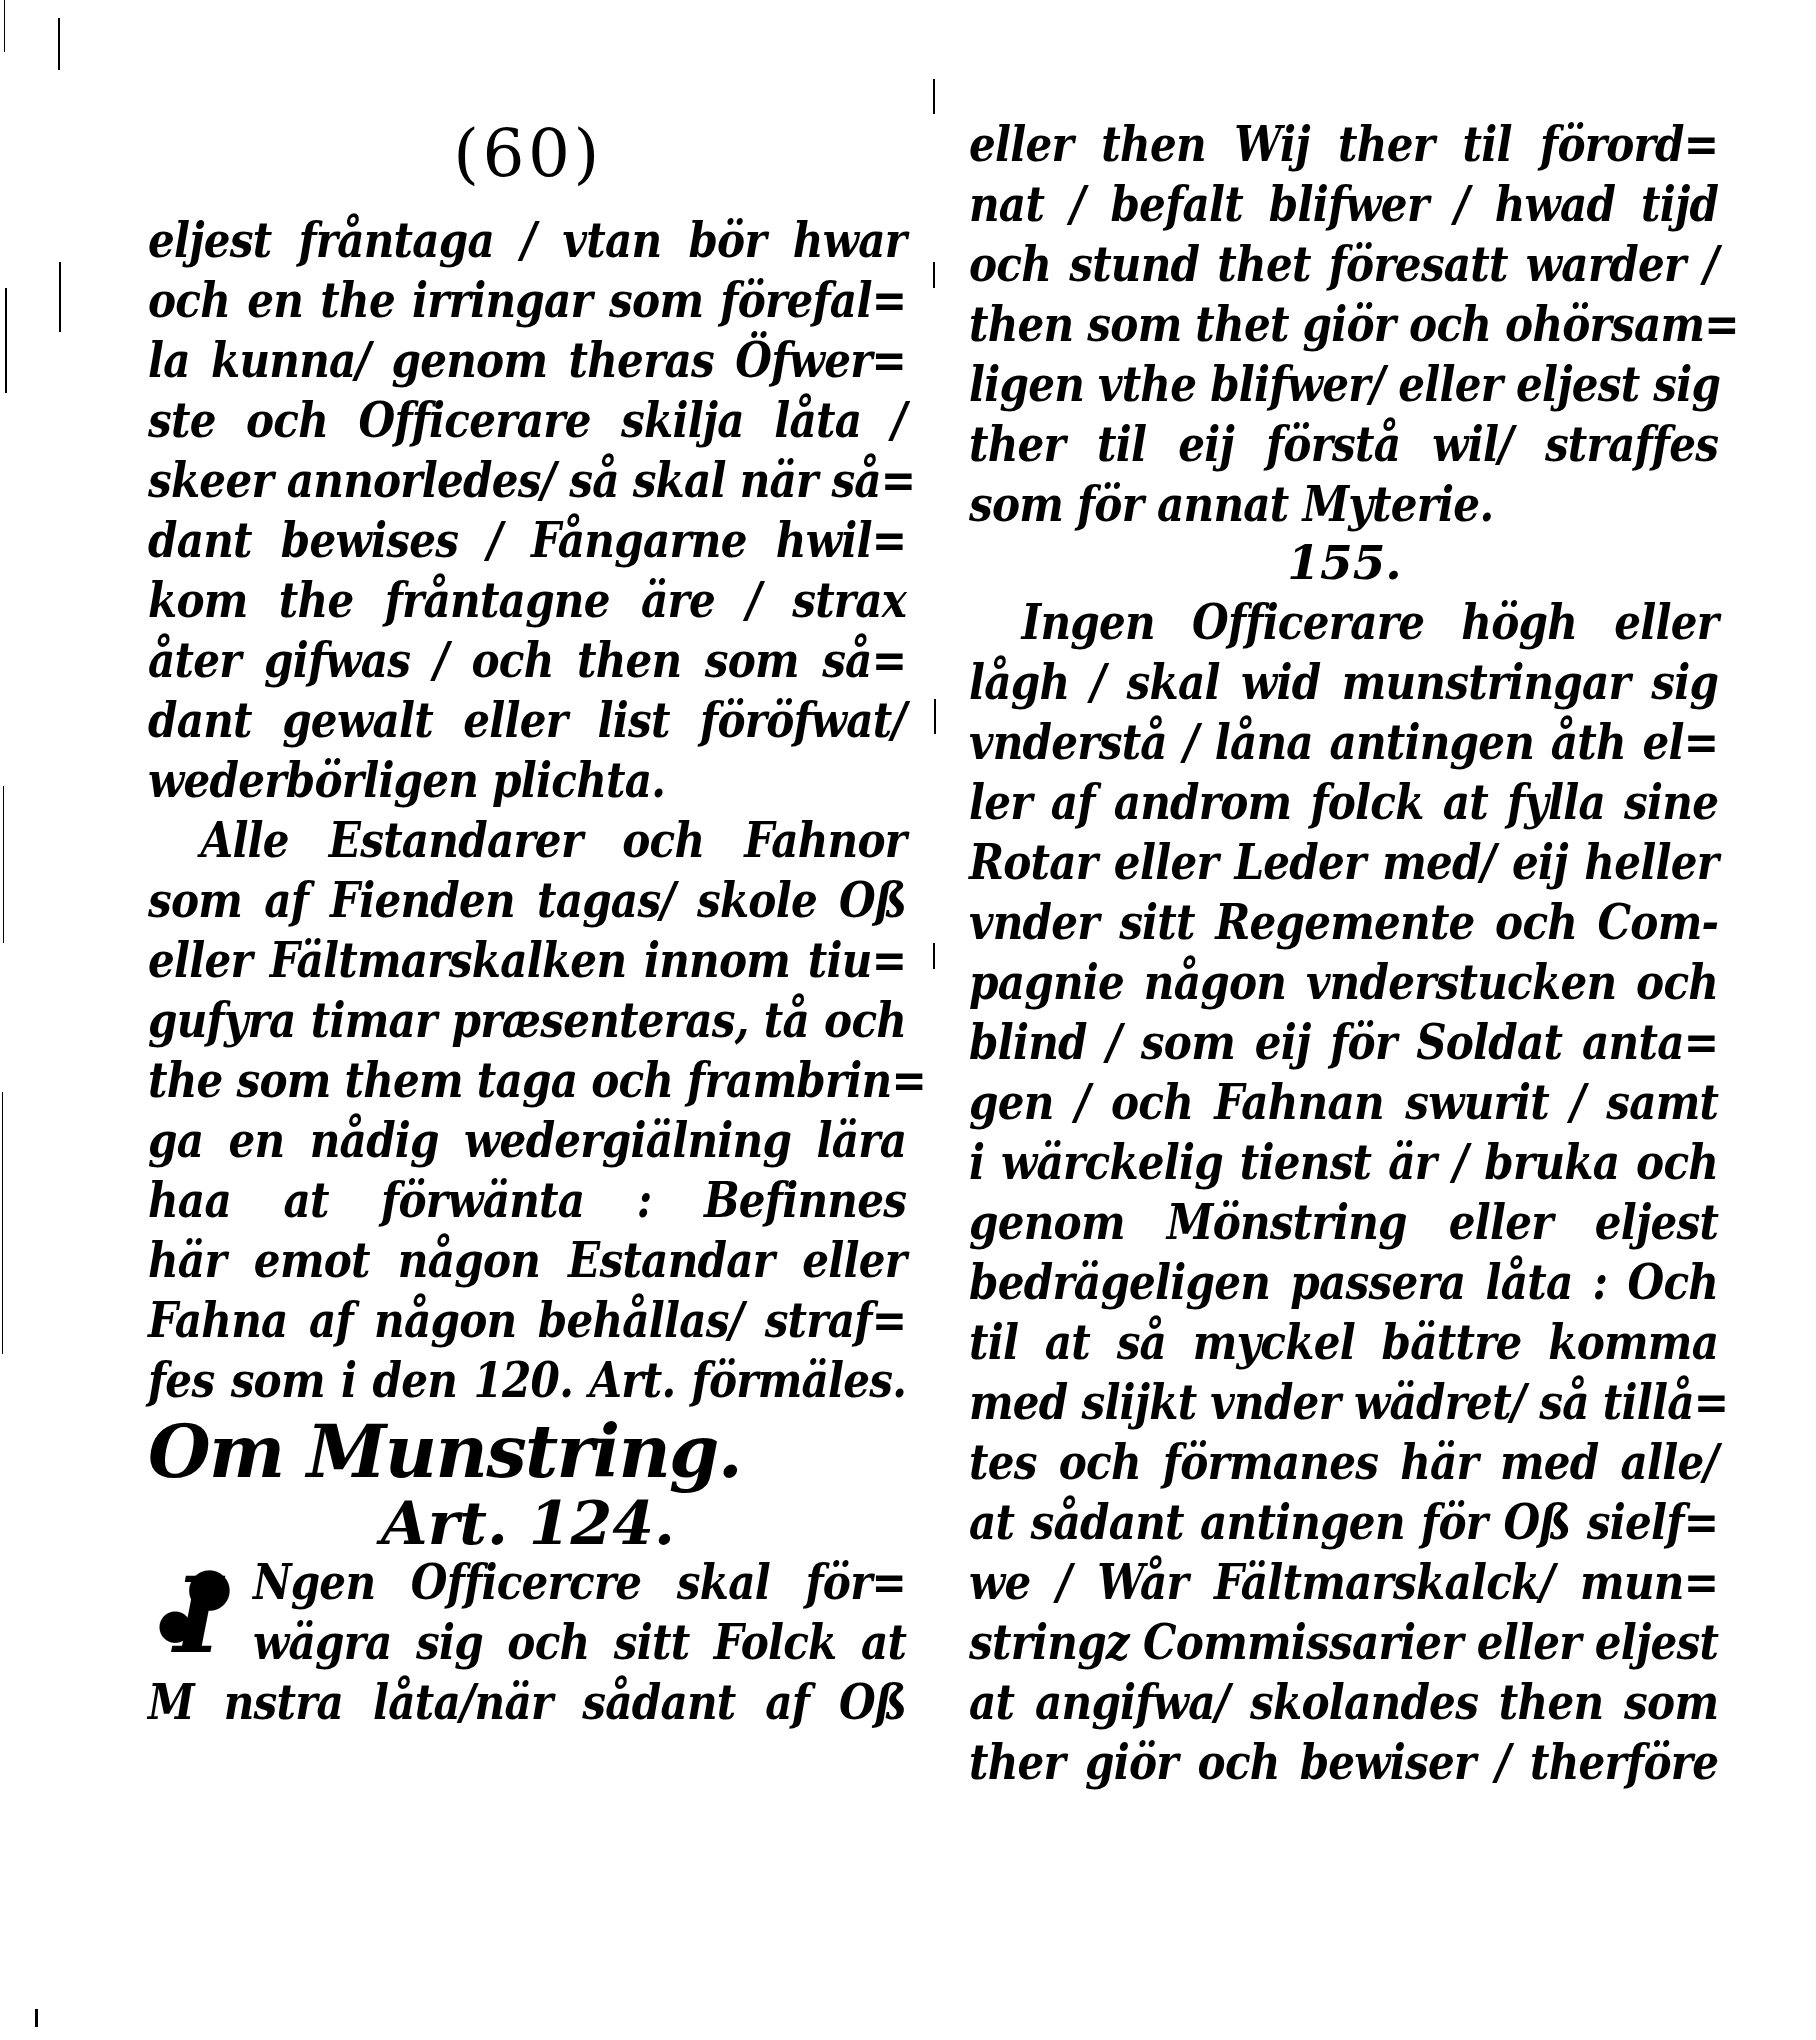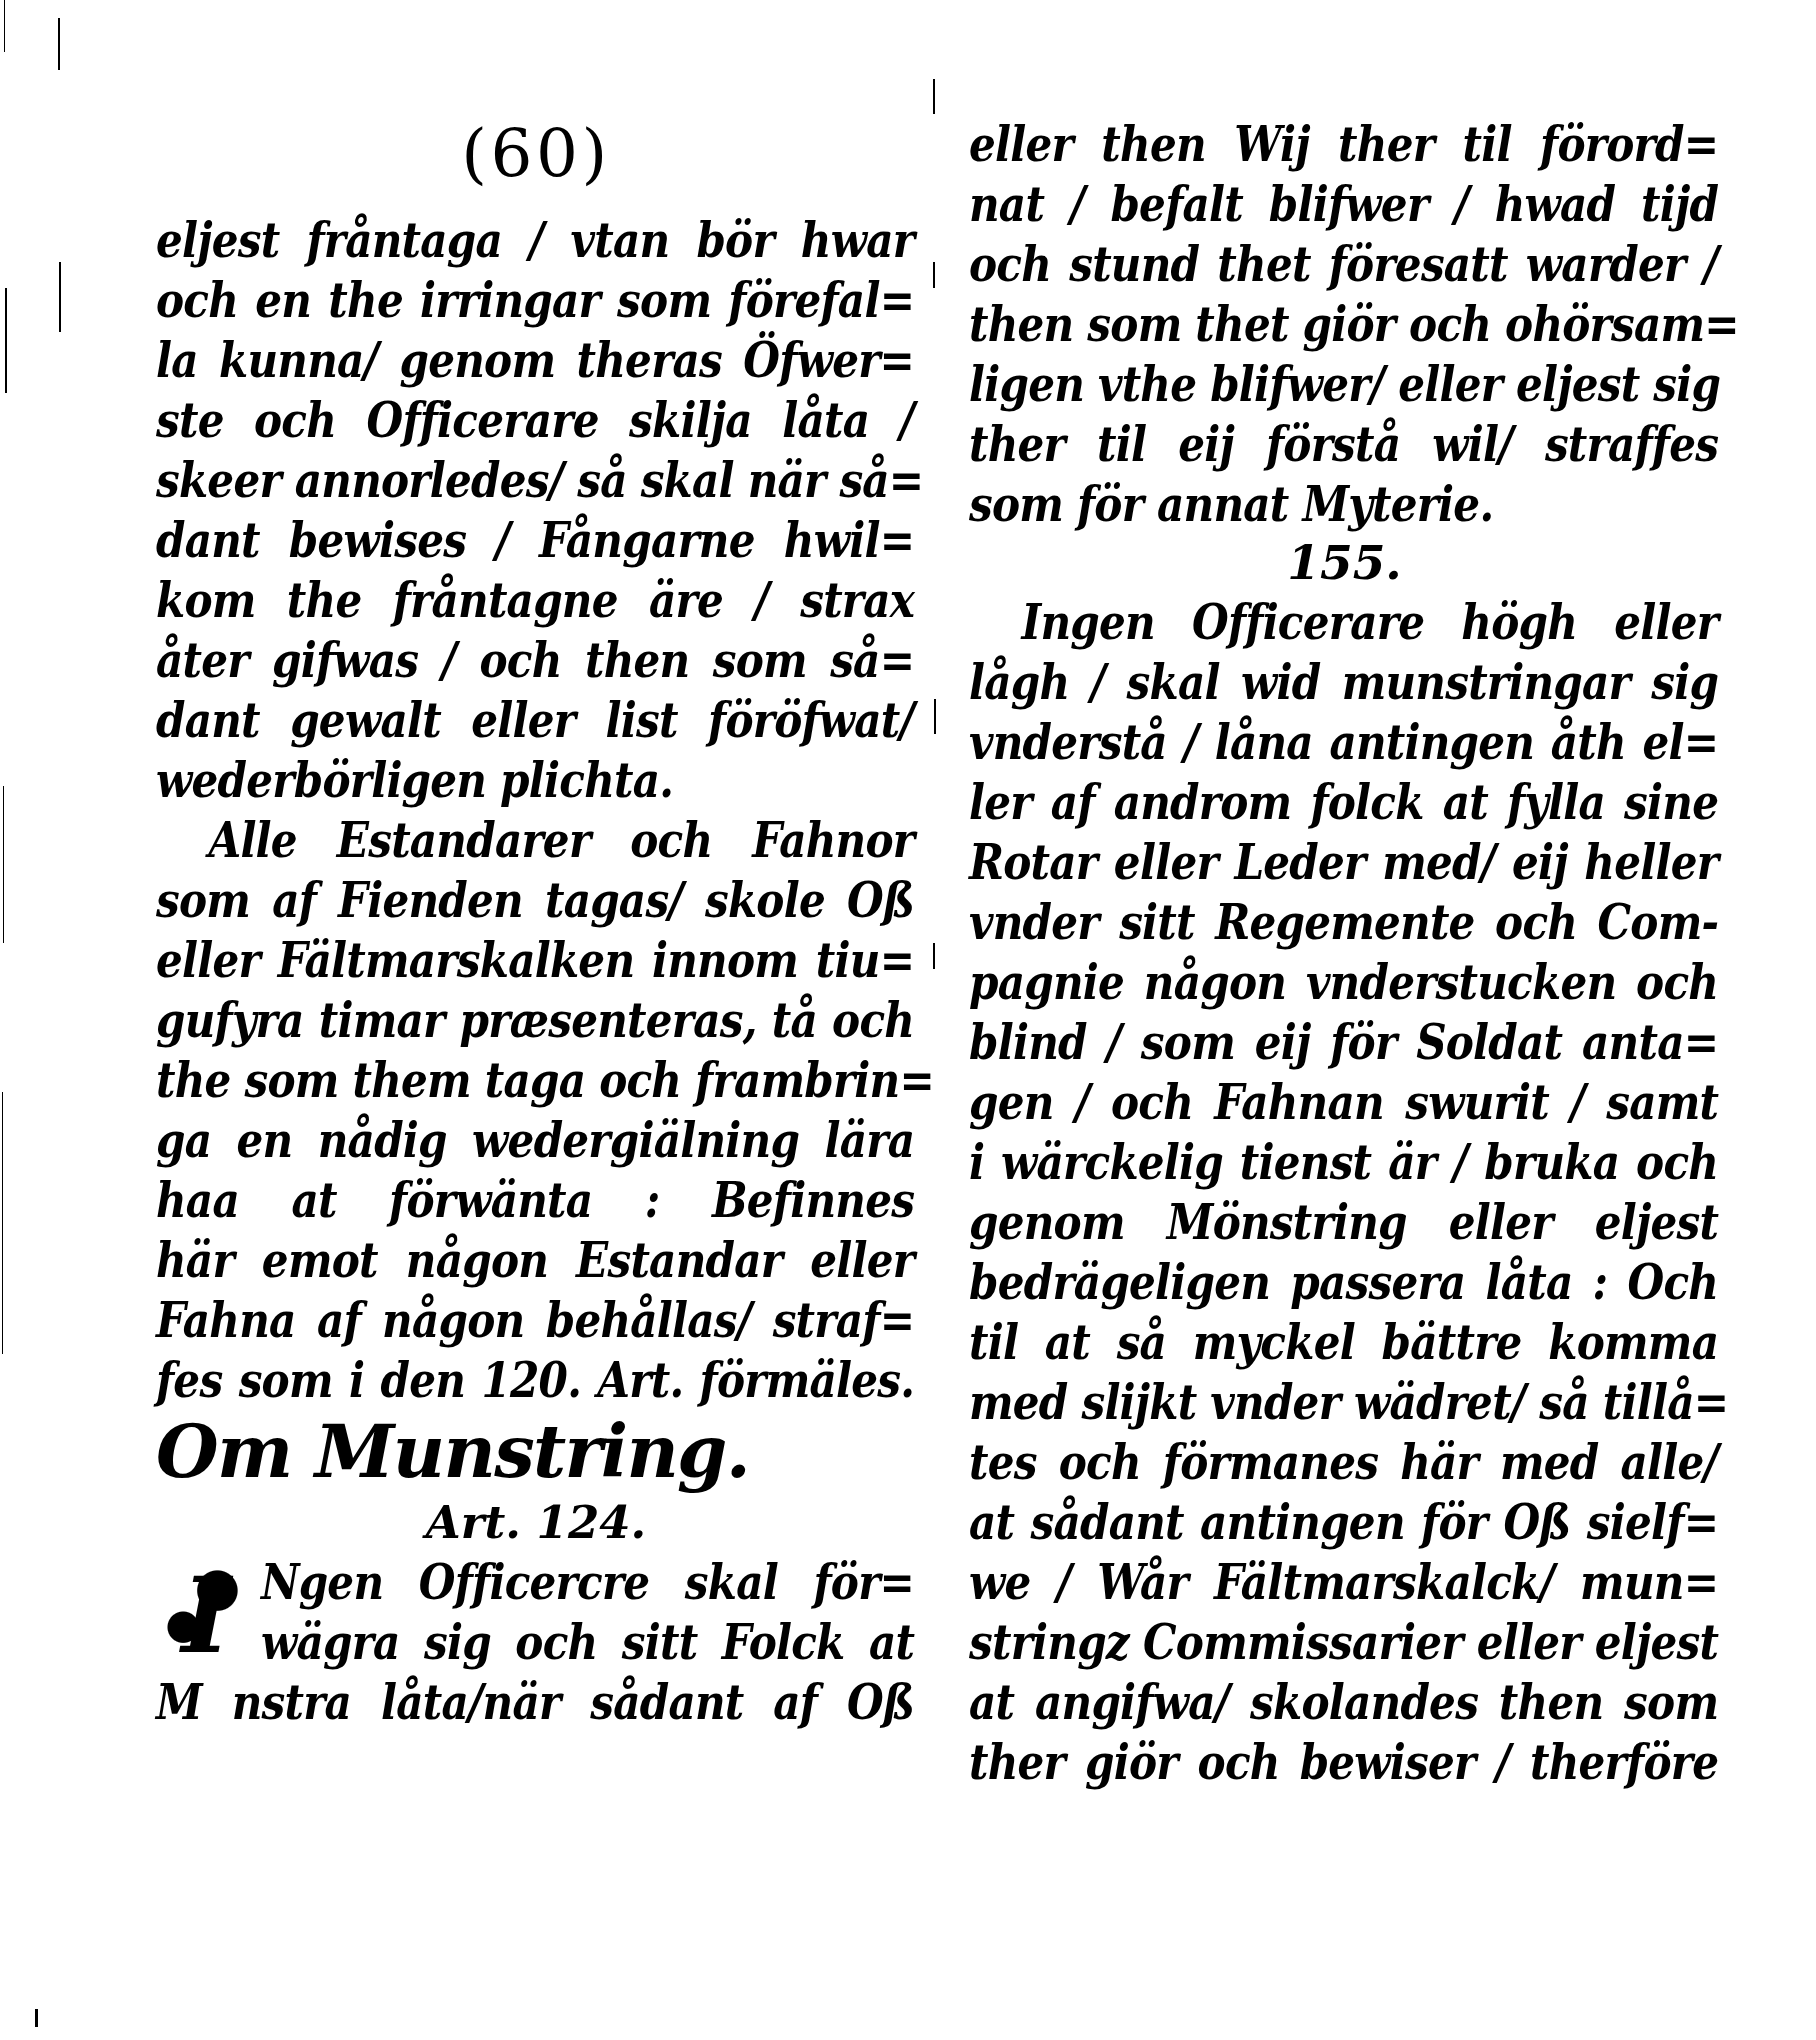--- a/index.html
+++ b/index.html
@@ -7,21 +7,21 @@
     width: 1817px; height: 2040px; position: relative; overflow: hidden;
     font-family: "DejaVu Serif", serif; color: #000;
   }
   .spread { position: absolute; inset: 0; }
   .edge-marks { position: absolute; left: 0; top: 0; width: 70px; height: 2040px; }
   .edge-marks i { position: absolute; display: block; width: 1.7px; background: #000; }
   .gutter { position: absolute; left: 933px; top: 70px; width: 2.6px; height: 1974px; }
   .gutter i { position: absolute; display: block; width: 1.7px; background: #000; }
 
   .page { position: absolute; top: 114px; }
-  .page.left { left: 156px; width: 760px; }
+  .page.left { left: 148px; width: 760px; }
   .page.right { left: 969px; width: 751px; }
 
   .folio {
     text-align: center; font-size: 66px; line-height: 79px; letter-spacing: 3.5px;
     font-family: "DejaVu Serif", serif; height: 96px; margin-bottom: 0px;
   }
   .lines { font-family: "DejaVu Serif", serif; font-weight: bold; font-style: italic; }
   .line {
     font-size: 49px; line-height: 60px; height: 60px; white-space: nowrap;
     text-align: justify; text-align-last: justify; letter-spacing: -0.9px;
@@ -32,21 +32,21 @@
   .line.indent { padding-left: 61px; box-sizing: border-box; }
   .num {
     text-align: center; font-size: 47px; line-height: 58px; height: 58px;
     font-weight: bold; font-family: "DejaVu Serif", serif;
   }
   .tit { text-align: center; font-size: 52px; line-height: 65px; height: 65px; font-family: "DejaVu Serif", serif; }
   .heading {
     text-align: left; font-size: 72px; line-height: 84px; height: 84px;
     font-weight: bold; font-family: "DejaVu Serif", serif; letter-spacing: -1.7px;
   }
-  .art { text-align: center; font-size: 45px; line-height: 58px; height: 58px; font-weight: bold; font-family: "DejaVu Serif", serif; }
+  .art { text-align: center; font-size: 60px; line-height: 58px; height: 58px; font-weight: bold; font-family: "DejaVu Serif", serif; }
   .catch { text-align: right; font-size: 49px; line-height: 60px; height: 60px; font-weight: bold; padding-right: 8.7px; }
 
   .dropcap-block { position: relative; }
   .dropcap {
     position: absolute; left: -7px; top: 1.7px; width: 114px; height: 122px;
     font-size: 105px; line-height: 122px; font-weight: bold; text-align: center;
     border: 0; font-family: "DejaVu Serif", serif;
     background: radial-gradient(circle at 60% 30%, #000 0 18%, transparent 19%),
                 radial-gradient(circle at 30% 60%, #000 0 14%, transparent 15%);
   }

